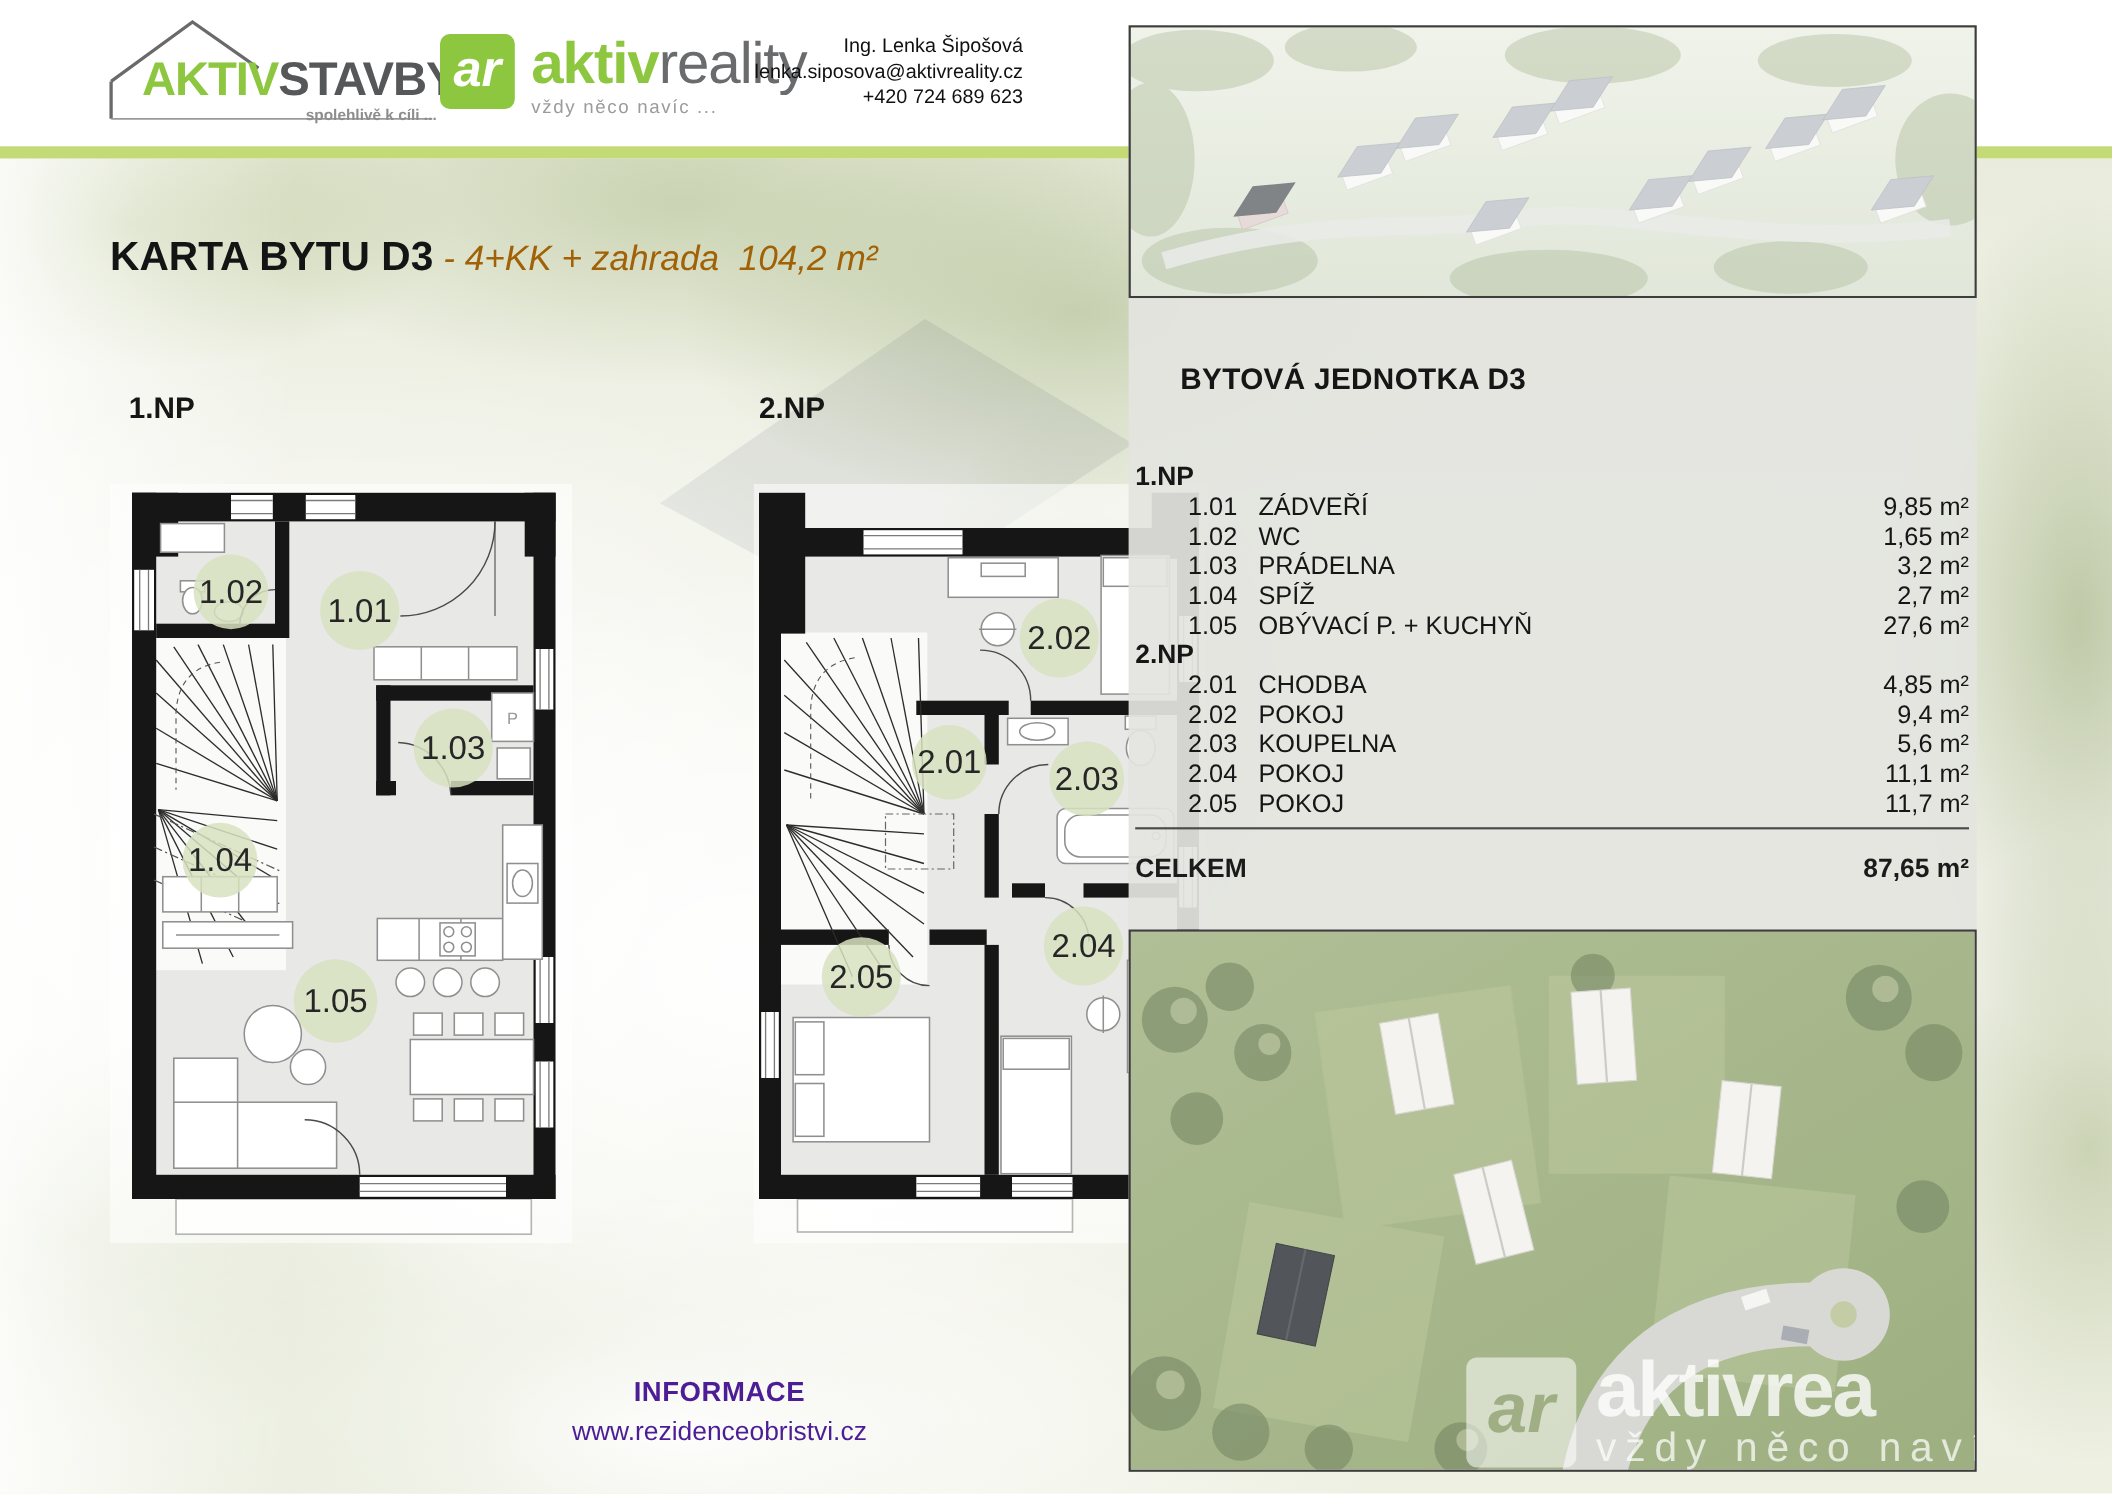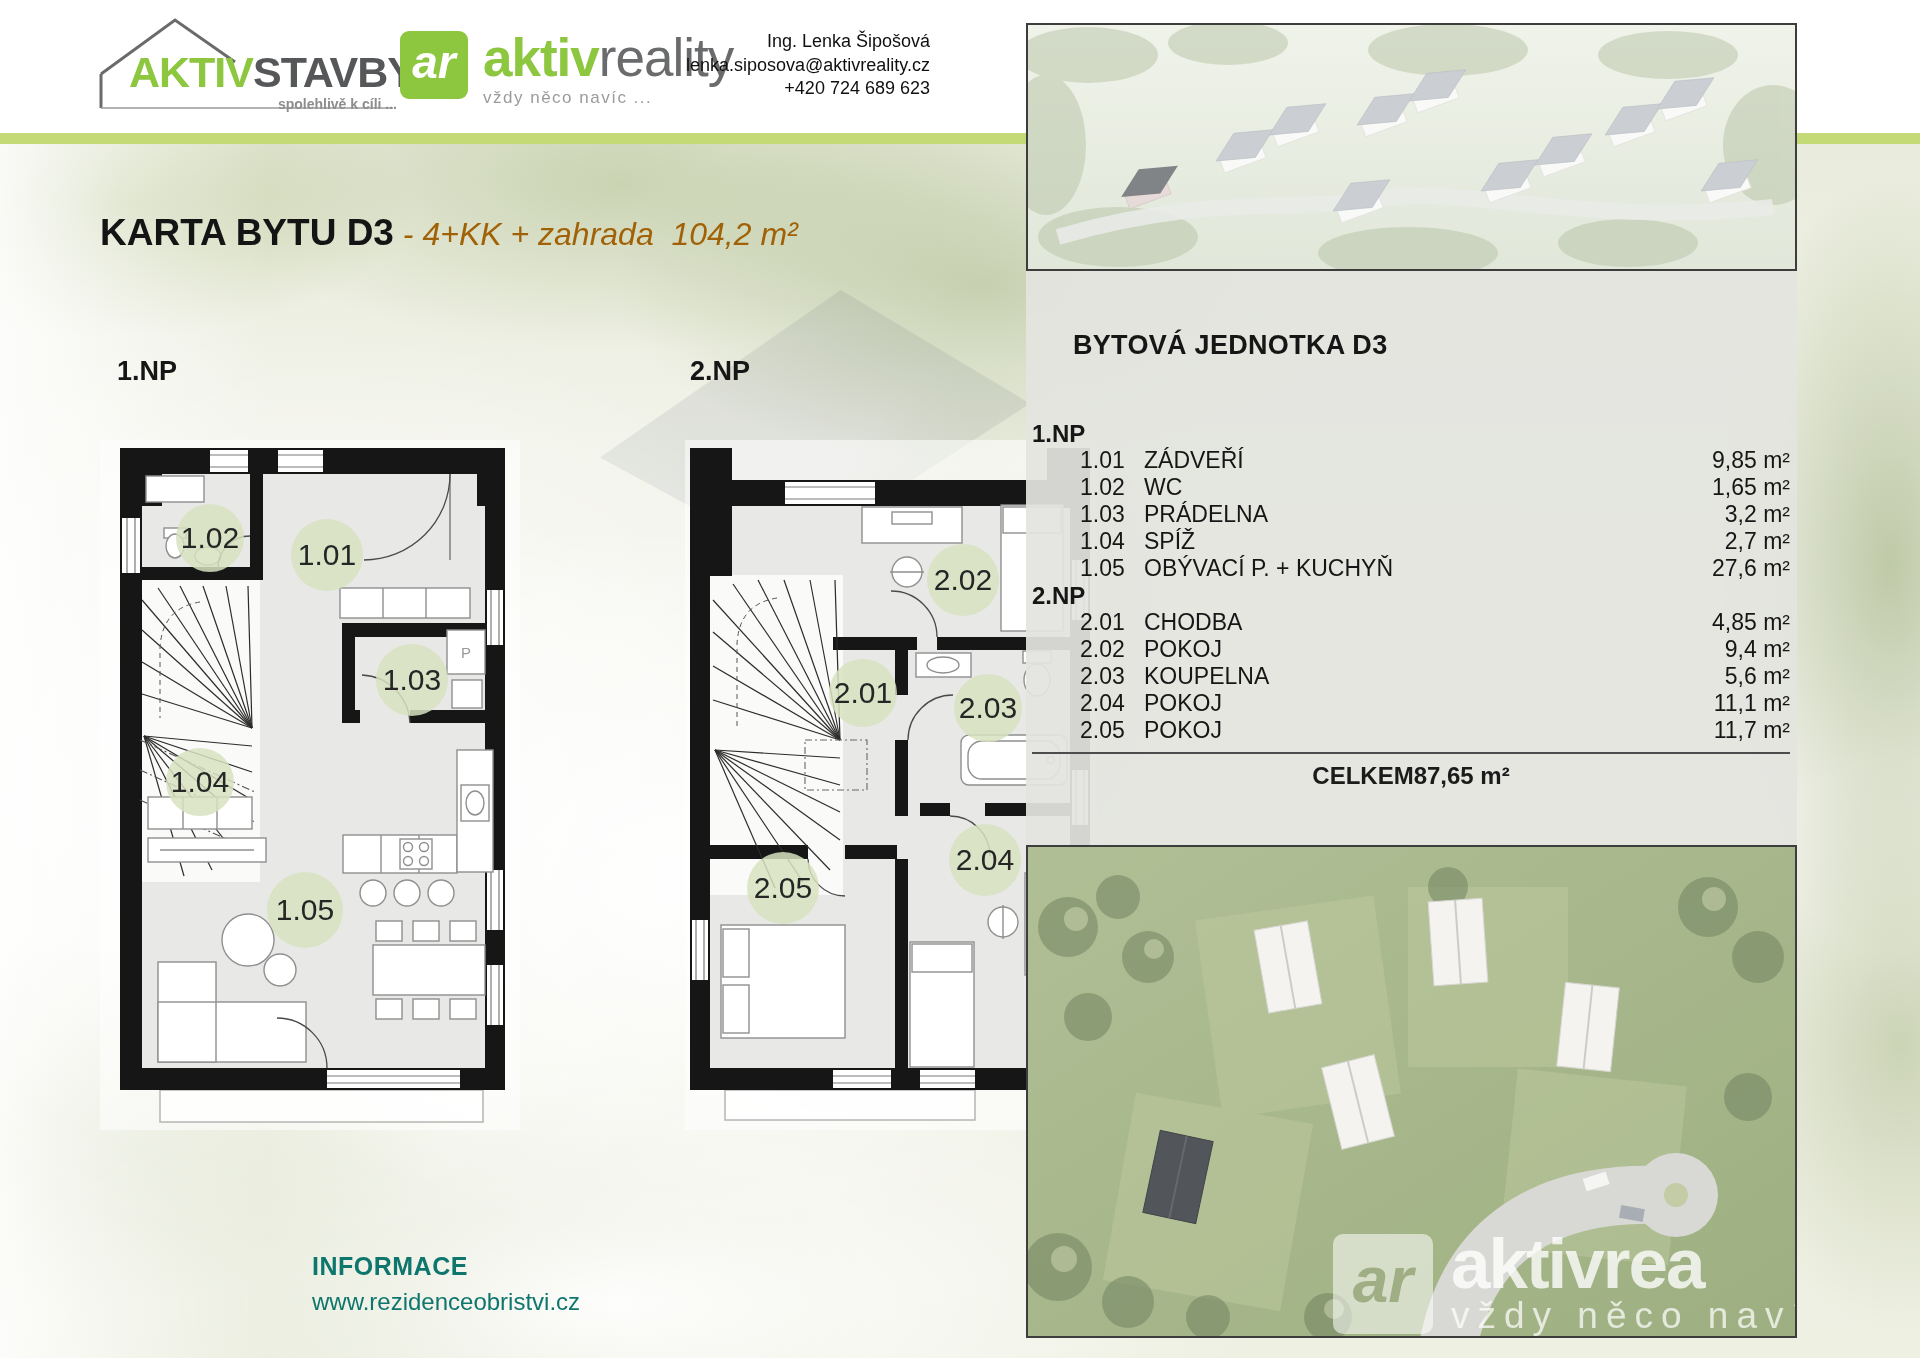--- a/index.html
+++ b/index.html
@@ -67,25 +67,25 @@
   .frame-bottom { left:1026px; top:845px; width:771px; height:493px; }
 
   .panel { position:absolute; left:1026px; top:271px; width:771px; height:574px; background:rgba(227,228,223,.93); }
   .panel-heading { position:absolute; left:1032px; top:330px; font-size:27px; font-weight:bold; color:#161616; letter-spacing:.3px;margin-left:41px; }
   .unit-table { position:absolute; left:1032px; top:420px; width:758px; font-size:23px; color:#161616; }
   .unit-table .sec { font-weight:bold; font-size:24px; line-height:27px; }
   .unit-table .trow { display:flex; line-height:27px; }
   .unit-table .code { margin-left:48px; width:64px; }
   .unit-table .rname { flex:1; }
   .unit-table .rarea { text-align:right; }
-  .total { position:absolute; left:1032px; top:752px; width:758px; display:flex; justify-content:center;
-           font-size:24px; font-weight:bold; border-top:2px solid #4c4c4c; padding-top:8px; }
+  .total { position:absolute; left:1032px; top:752px; width:758px; display:flex; justify-content:space-between;
+           font-size:24px; font-weight:bold; border-top:2px solid #4c4c4c; padding-top:22px; }
 
   
-  .footer { position:absolute; left:312px; top:1252px; width:620px; color:#0f766e; }
+  .footer { position:absolute; left:344px; top:1252px; width:620px; text-align:center; color:#4c1d95; }
   .footer .f1 { font-size:25px; font-weight:bold; letter-spacing:.5px; }
   .footer .f2 { font-size:24px; margin-top:7px; }
 
   
   .wm { position:absolute; left:305px; bottom:2px; display:flex; align-items:flex-end; gap:18px; white-space:nowrap; }
   .wm-box { width:100px; height:100px; background:rgba(255,255,255,.55); border-radius:10px;
             display:flex; align-items:center; justify-content:center; font-size:64px; font-weight:bold; font-style:italic;
             color:rgba(123,142,86,.6); padding-bottom:8px; }
   .wm-brand { font-size:71px; font-weight:bold; color:rgba(255,255,255,.78); line-height:.88; letter-spacing:-2px; }
   .wm-tag { font-size:37px; color:rgba(255,255,255,.72); letter-spacing:8px; margin-top:2px; line-height:1; }

